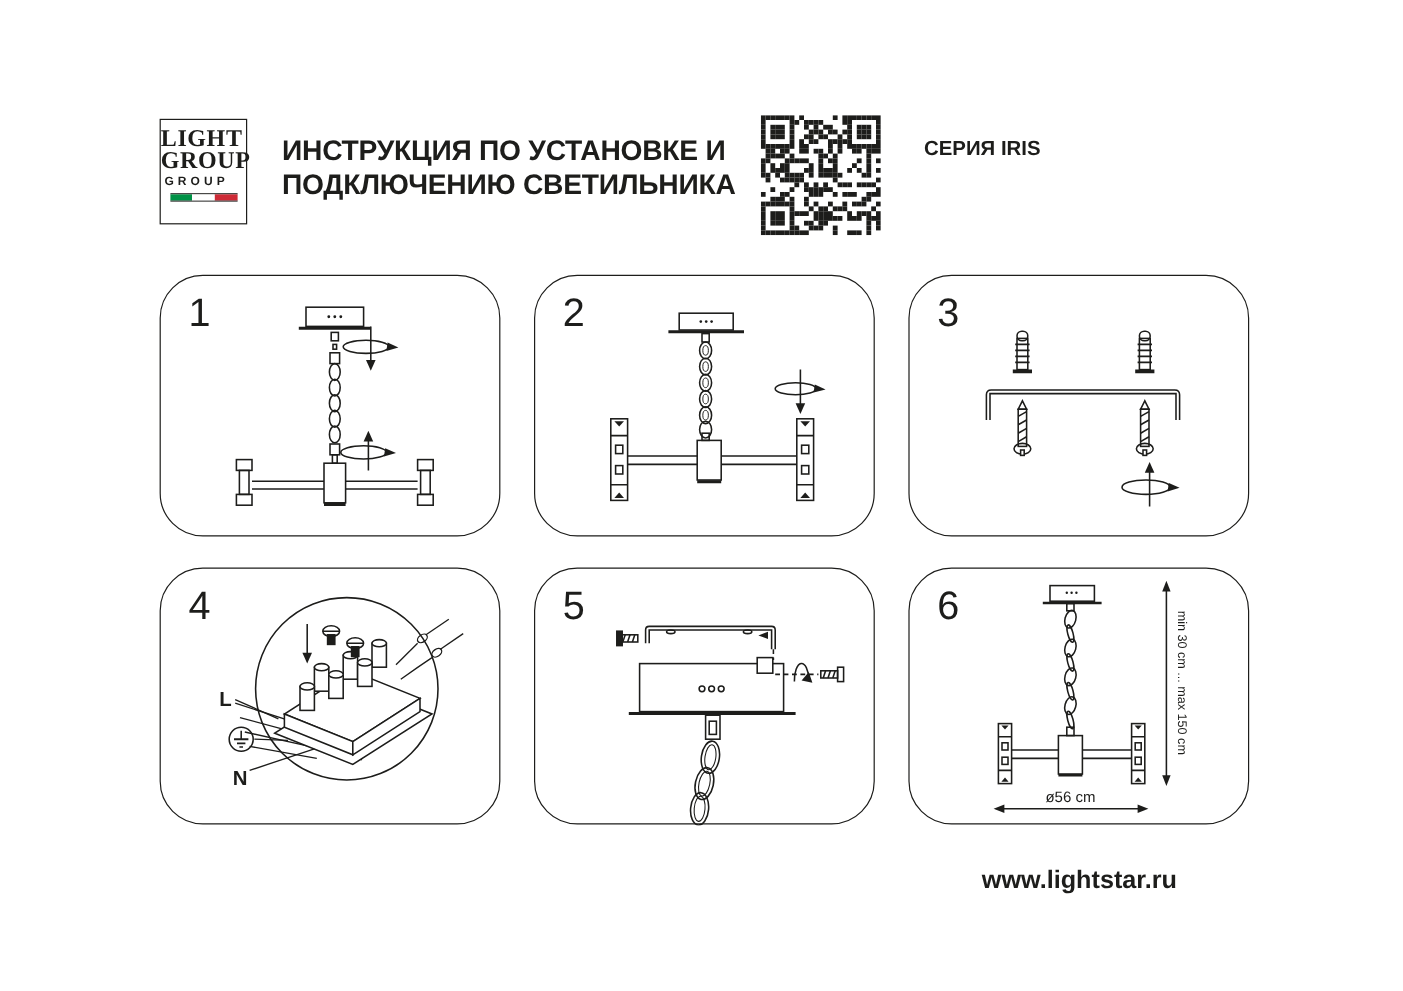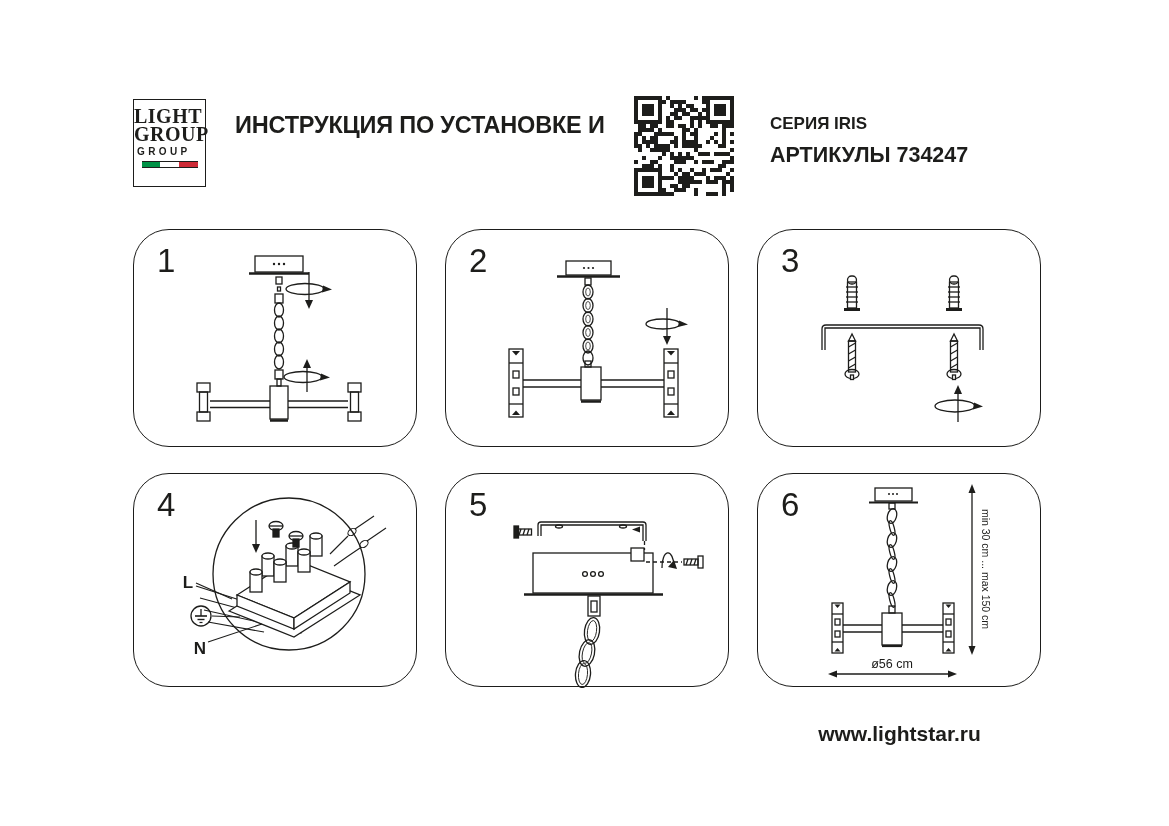--- a/index.html
+++ b/index.html
@@ -40,20 +40,21 @@
   <div class="logo-group">GROUP</div>
   <div class="flag">
     <span style="background:#009246"></span>
       <span style="background:#ffffff"></span>
       <span style="background:#ce2b37"></span>
   </div>
 </div>
 
 <div class="abs main-title">
   <div>ИНСТРУКЦИЯ ПО УСТАНОВКЕ И</div>
+  <div>ПОДКЛЮЧЕНИЮ СВЕТИЛЬНИКА</div>
 </div>
 
 <svg class="abs qr" viewBox="0 0 100 100">
     <g fill="#1d1d1b">
       <rect x="0" y="0" width="4" height="4"></rect>
       <rect x="4" y="0" width="4" height="4"></rect>
       <rect x="8" y="0" width="4" height="4"></rect>
       <rect x="12" y="0" width="4" height="4"></rect>
       <rect x="16" y="0" width="4" height="4"></rect>
       <rect x="20" y="0" width="4" height="4"></rect>
@@ -367,21 +368,20 @@
       <rect x="60" y="96" width="4" height="4"></rect>
       <rect x="72" y="96" width="4" height="4"></rect>
       <rect x="76" y="96" width="4" height="4"></rect>
       <rect x="80" y="96" width="4" height="4"></rect>
       <rect x="88" y="96" width="4" height="4"></rect>
     </g>
   </svg>
 
 <div class="abs series-block">
   <div class="series-line">СЕРИЯ IRIS</div>
-  <div class="articles-line">АРТИКУЛЫ 734247</div>
 </div>
 
 <div class="panel p-r1 c1">
   <span class="step-num">1</span>
   <svg width="284" height="218" viewBox="0 0 284 218">
     <g stroke="#1d1d1b" fill="none" stroke-width="1.3">
       <g>
         <rect x="121" y="26" width="48" height="16"></rect>
         <line x1="115" y1="43.5" x2="175" y2="43.5" stroke-width="2.5"></line>
         <g fill="#1d1d1b" stroke="none">

